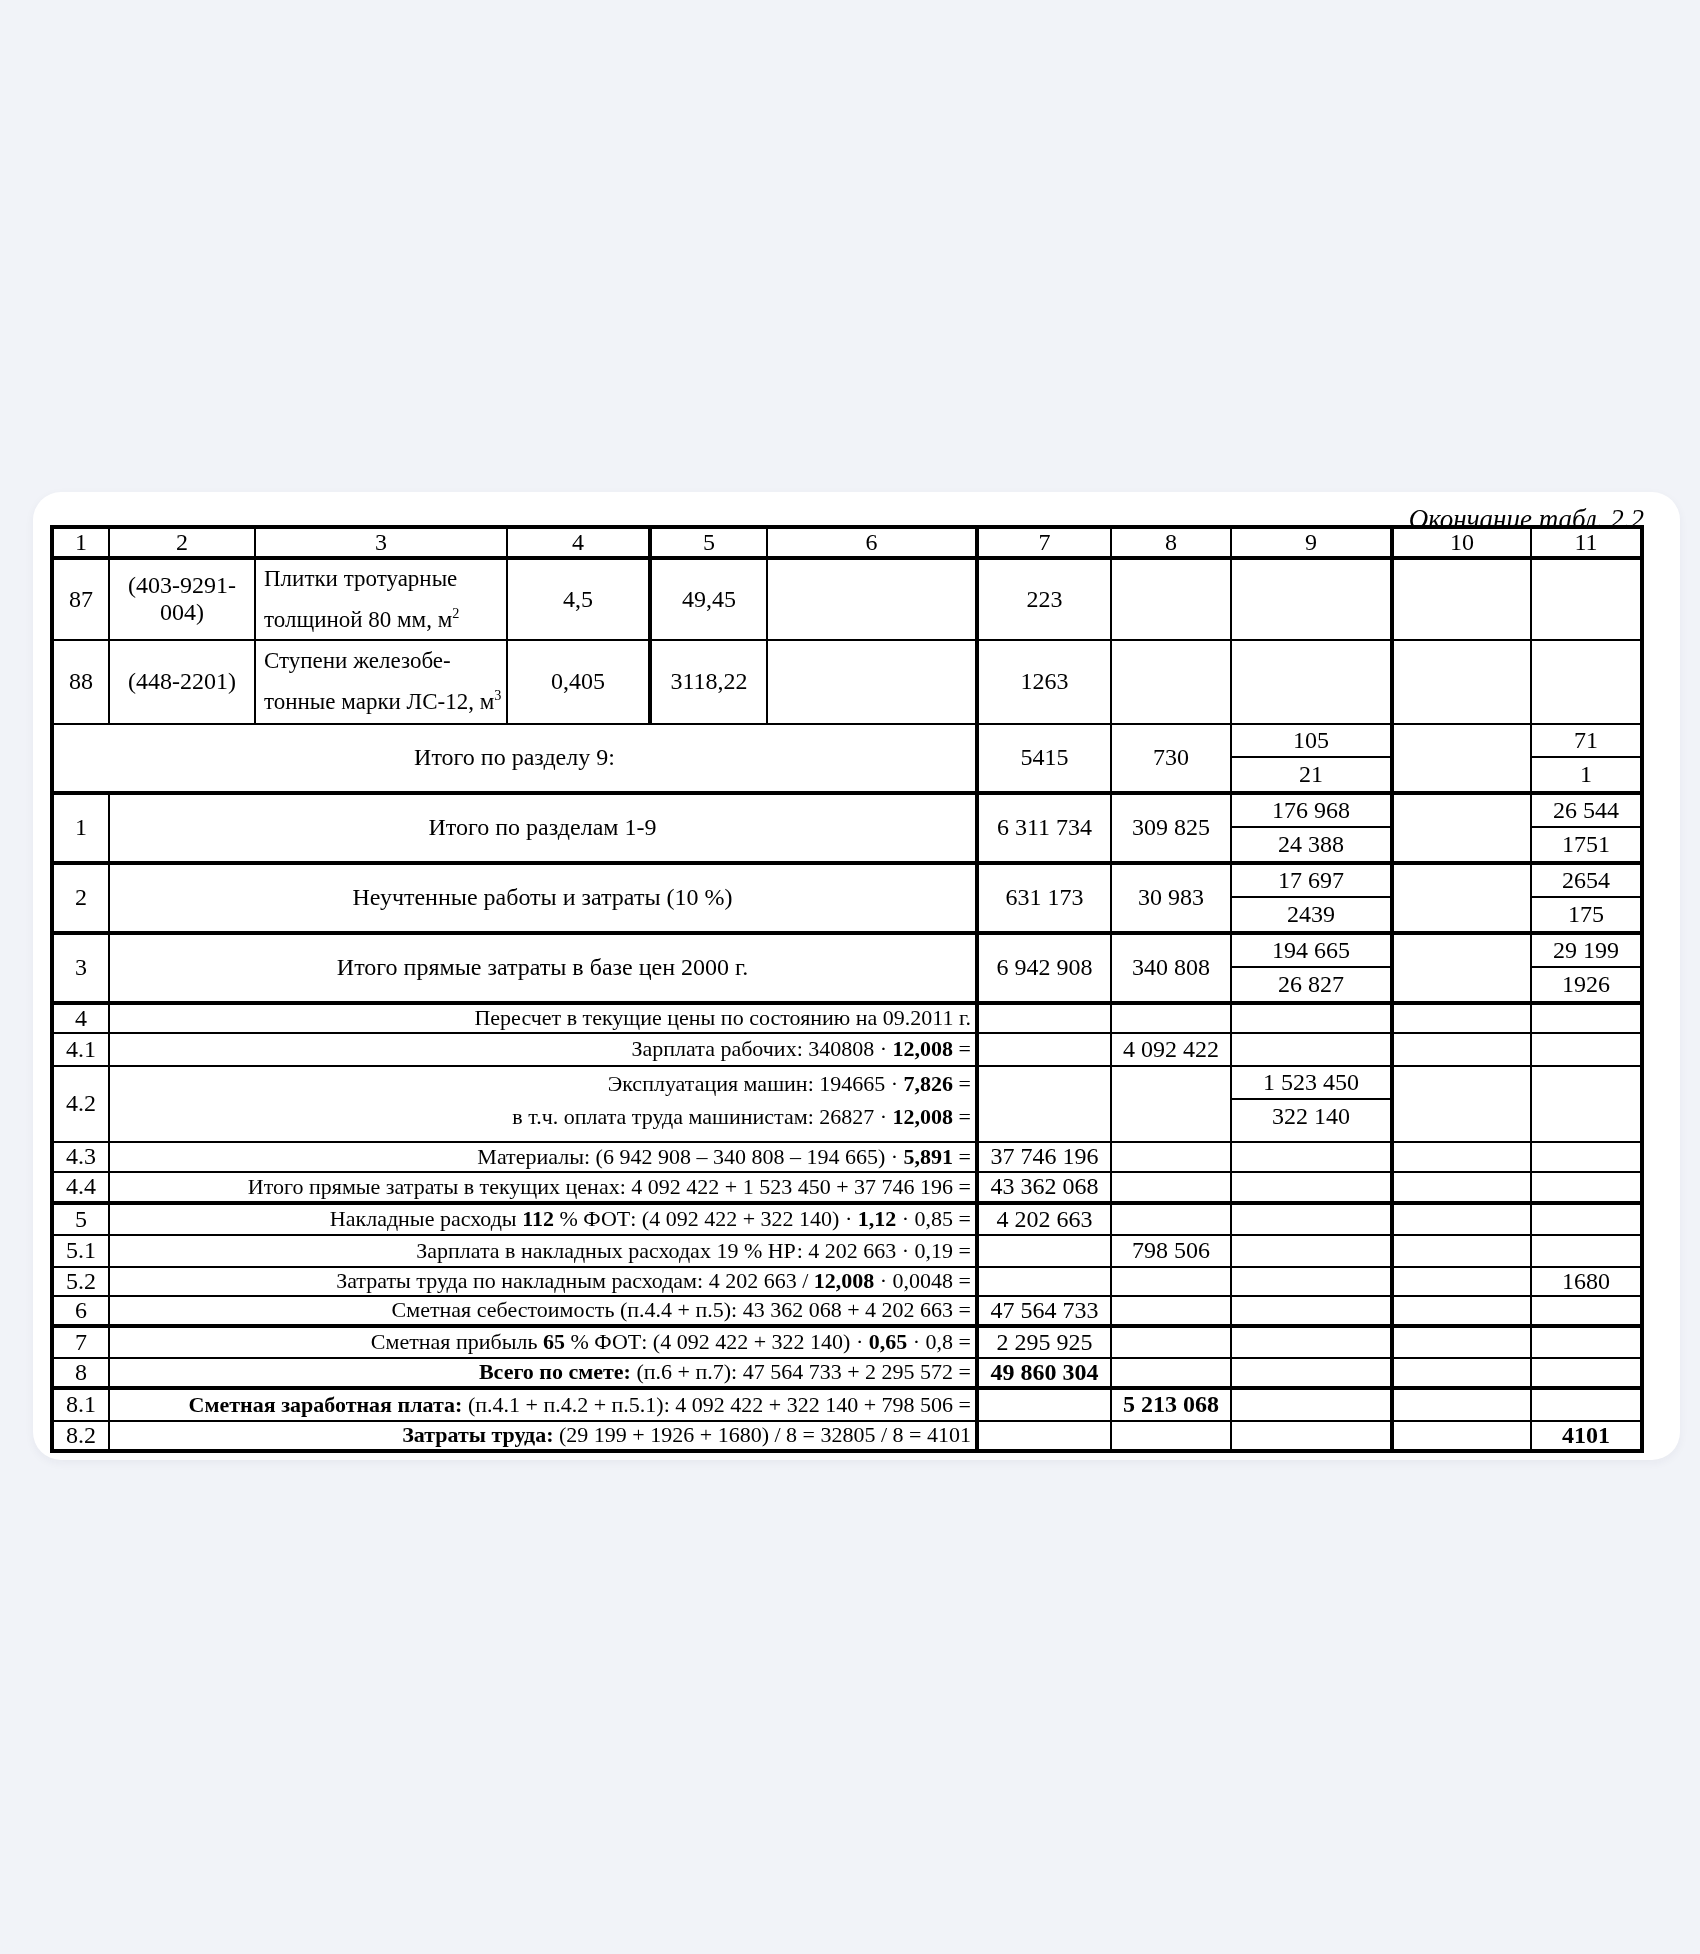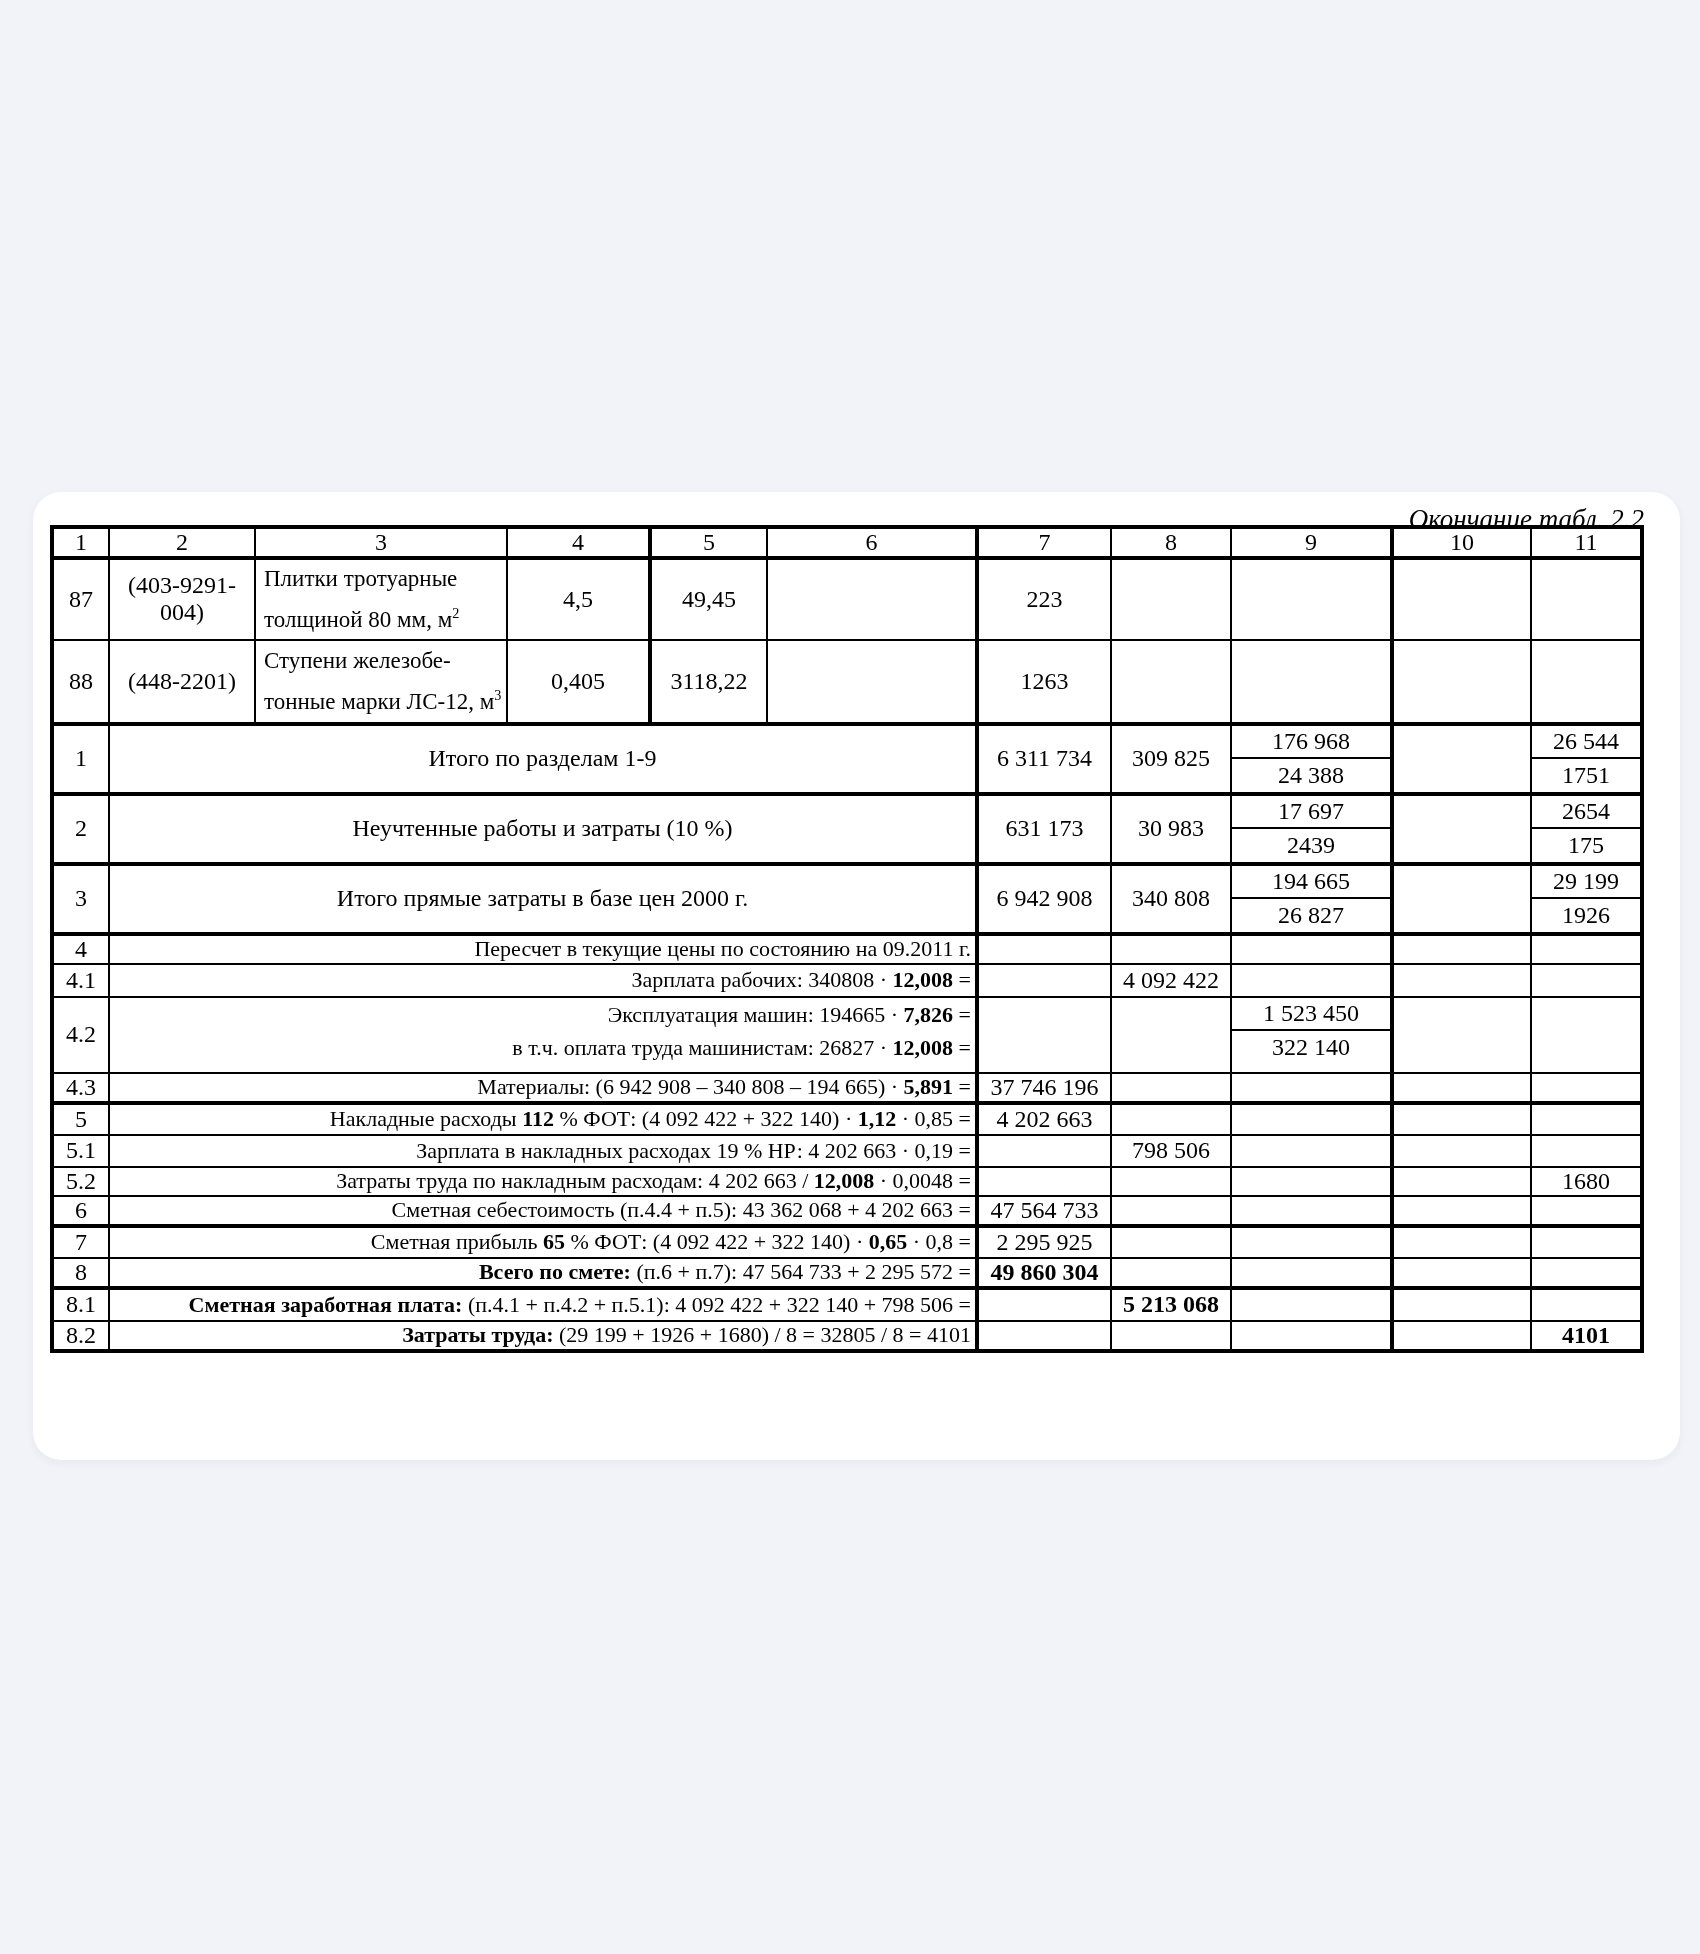--- a/index.html
+++ b/index.html
@@ -108,20 +108,38 @@
       <td>0,405</td>
       <td class="tl">3118,22</td>
       <td></td>
       <td class="tl">1263</td>
       <td></td>
       <td></td>
       <td class="tl"></td>
       <td></td>
     </tr>
 
+    <tr style="height:66px">
+      <td colspan="6" class="seclbl">Итого по разделу 9:</td>
+      <td class="tl">5415</td>
+      <td>730</td>
+      <td class="split">
+        <div class="split-in">
+          <div>105</div>
+          <div>21</div>
+        </div>
+      </td>
+      <td class="tl"></td>
+      <td class="split">
+        <div class="split-in">
+          <div>71</div>
+          <div>1</div>
+        </div>
+      </td>
+    </tr>
 
     <tr class="bt" style="height:66px">
       <td>1</td>
       <td colspan="5" class="seclbl">Итого по разделам 1-9</td>
       <td class="tl">6 311 734</td>
       <td>309 825</td>
       <td class="split">
         <div class="split-in">
           <div>176 968</div>
           <div>24 388</div>
@@ -217,20 +235,29 @@
     <tr style="height:30px">
       <td>4.3</td>
       <td colspan="5" class="lbl"><span>Материалы: (6 942 908 – 340 808 – 194 665) · </span><span class="b">5,891</span><span> =</span></td>
       <td class="tl">37 746 196</td>
       <td></td>
       <td></td>
       <td class="tl"></td>
       <td></td>
     </tr>
 
+    <tr style="height:31px">
+      <td>4.4</td>
+      <td colspan="5" class="lbl">Итого прямые затраты в текущих ценах: 4 092 422 + 1 523 450 + 37 746 196 =</td>
+      <td class="tl">43 362 068</td>
+      <td></td>
+      <td></td>
+      <td class="tl"></td>
+      <td></td>
+    </tr>
 
     <tr class="bt" style="height:32px">
       <td>5</td>
       <td colspan="5" class="lbl"><span>Накладные расходы </span><span class="b">112</span><span> % ФОТ: (4 092 422 + 322 140) · </span><span class="b">1,12</span><span> · 0,85 =</span></td>
       <td class="tl">4 202 663</td>
       <td></td>
       <td></td>
       <td class="tl"></td>
       <td></td>
     </tr>

